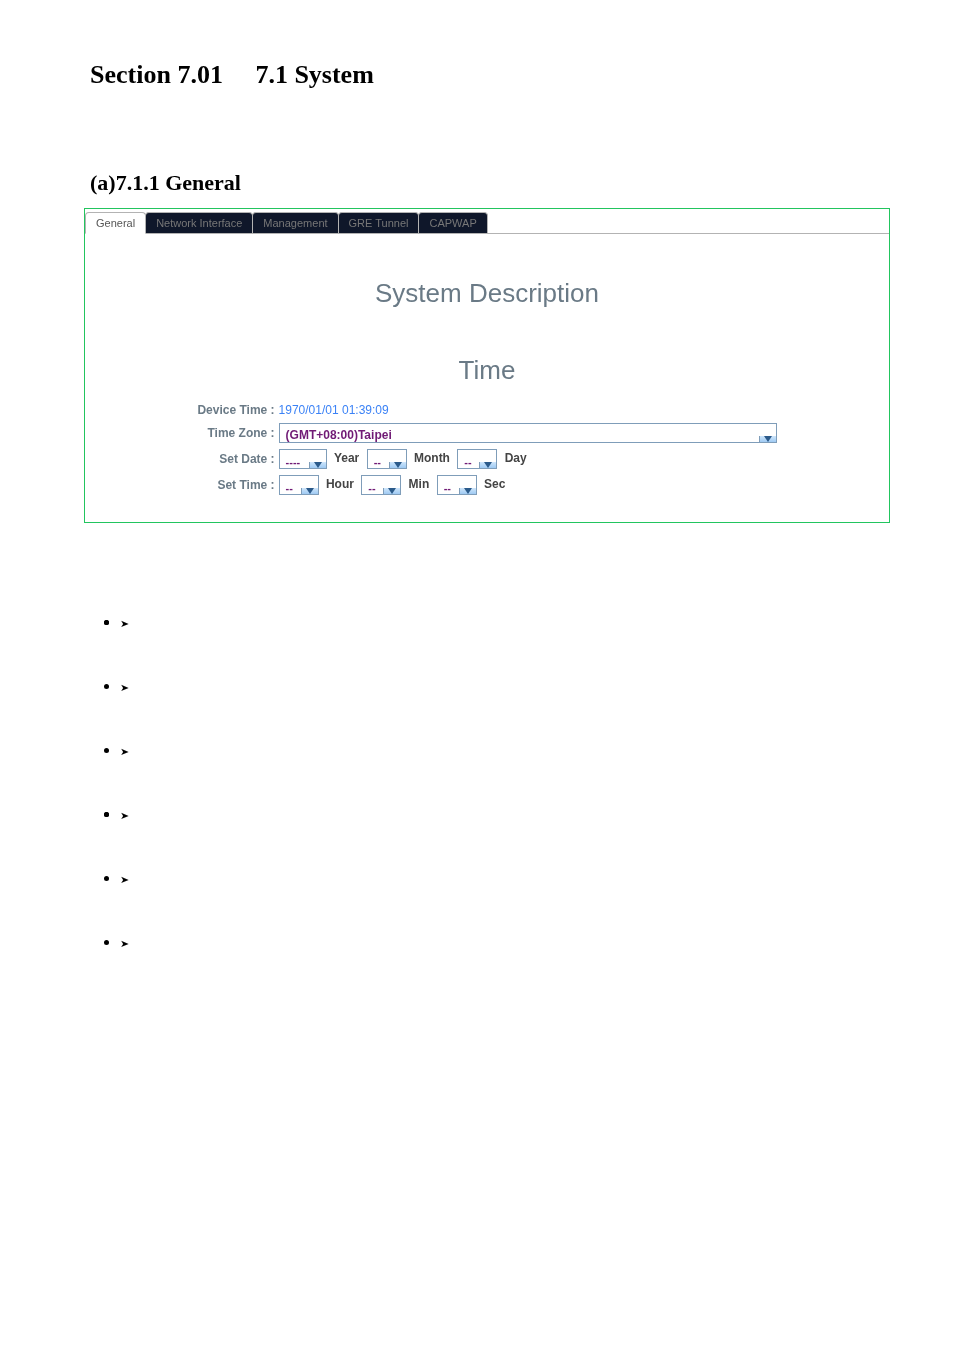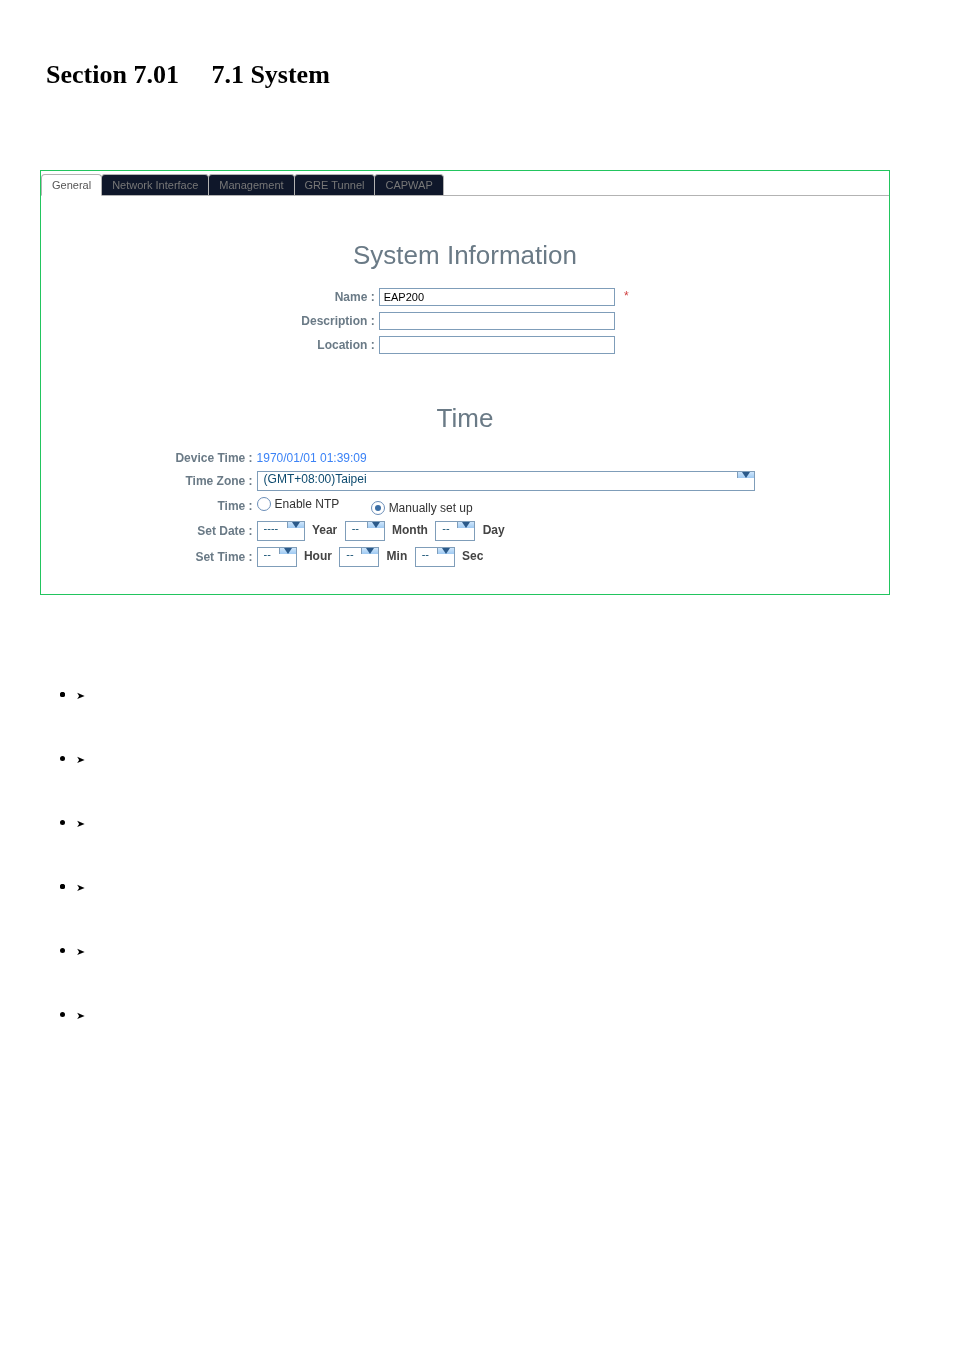--- a/index.html
+++ b/index.html
@@ -6,21 +6,21 @@
     margin: 0;
     padding: 0;
     background: #ffffff;
     font-family: Georgia, 'Times New Roman', serif;
     color: #000;
     width: 954px;
   }
   .page {
     width: 954px;
     box-sizing: border-box;
-    padding: 40px 70px 40px 46px;
+    padding: 40px 70px 40px 90px;
   }
   .section-title {
     font-family: Georgia, serif;
     font-size: 26px;
     font-weight: bold;
     margin: 20px 0 80px 0;
   }
   .subsection-title {
     font-family: Georgia, serif;
     font-size: 22px;
@@ -124,27 +124,28 @@
     color: #d04040;
     margin-left: 6px;
     font-size: 12px;
   }
   .device-time-val {
     font-size: 12px;
     color: #3b82f6;
   }
   .select-like {
     display: inline-flex;
-    align-items: flex-start;
+    align-items: flex-end;
     border: 1px solid #7f9db9;
     height: 18px;
     font-size: 12px;
-    color: #0c4a6e;
+    color: #701a75;
     background: #fff;
     vertical-align: middle;
+    font-weight: bold;
   }
   .select-like .sel-text {
     padding: 0 6px;
     display: inline-flex;
     align-items: center;
     font-family: Verdana, Arial, sans-serif;
   }
   .select-like .sel-arrow {
     width: 16px;
     background: linear-gradient(#cfe6fb, #9fcaf3);
@@ -220,56 +221,34 @@
     font-size: 15px;
     margin-top: 160px;
   }
 </style>
 </head>
 <body>
 
 <div class="page">
   <div class="section-title">Section 7.01  7.1 System</div>
 
+  <div class="subsection-title">(a)7.1.1 General</div>
 
   <div class="screenshot-container">
     <div class="tabs">
       <div class="tab active">General</div>
       <div class="tab inactive">Network Interface</div>
       <div class="tab inactive">Management</div>
       <div class="tab inactive">GRE Tunnel</div>
       <div class="tab inactive">CAPWAP</div>
     </div>
     <div class="content-area">
 
-      <div class="panel-title">System Information</div>
-
-      <table class="form-table">
-        <tbody>
-            <tr>
-          <td class="label">Name :</td>
-          <td class="field">
-            <input class="txt" type="text" value="EAP200" style="">
-            <span class="req">*</span>
-          </td>
-        </tr>
-        <tr>
-          <td class="label">Description :</td>
-          <td class="field">
-            <input class="txt" type="text" value="" style="">
-          </td>
-        </tr>
-        <tr>
-          <td class="label">Location :</td>
-          <td class="field">
-            <input class="txt" type="text" value="" style="">
-          </td>
-        </tr>
-      </tbody>
-        </table>
+      <div class="panel-title">System Description</div>
+
 
       <div class="panel-title time">Time</div>
 
       <table class="form-table">
         <tbody>
             <tr>
           <td class="label">Device Time :</td>
           <td class="field"><span class="device-time-val">1970/01/01 01:39:09</span></td>
         </tr>
         <tr>
@@ -279,33 +258,20 @@
               <span class="sel-text">(GMT+08:00)Taipei</span>
               <span class="sel-arrow">
                 <svg width="8" height="6" viewBox="0 0 8 6">
                       <path d="M0 0 L8 0 L4 6 Z" fill="#2b5a8a"></path>
                     </svg>
               </span>
             </div>
           </td>
         </tr>
         <tr>
-          <td class="label">Time :</td>
-          <td class="field">
-            <span class="radio-wrap">
-              <span class="radio-dot"></span>
-              <span>Enable NTP</span>
-            </span>
-            <span class="radio-wrap">
-              <span class="radio-dot checked"></span>
-              <span>Manually set up</span>
-            </span>
-          </td>
-        </tr>
-        <tr>
           <td class="label">Set Date :</td>
           <td class="field">
             <div class="select-like select-ym">
               <span class="sel-text">----</span>
               <span class="sel-arrow">
                     <svg width="8" height="6" viewBox="0 0 8 6">
                       <path d="M0 0 L8 0 L4 6 Z" fill="#2b5a8a"></path>
                     </svg>
                   </span>
             </div>

